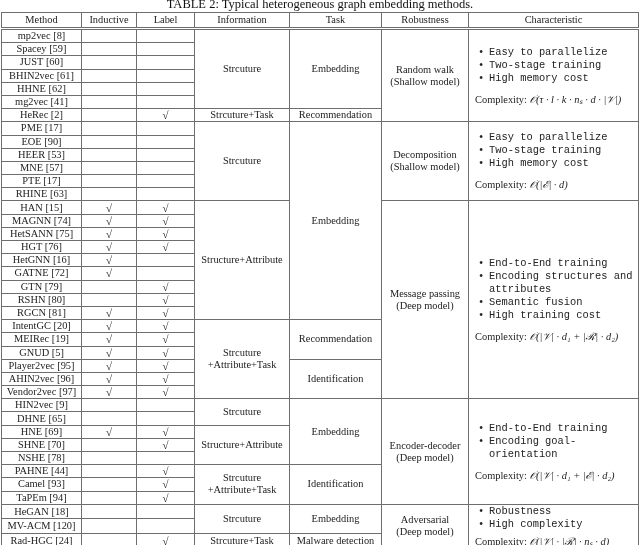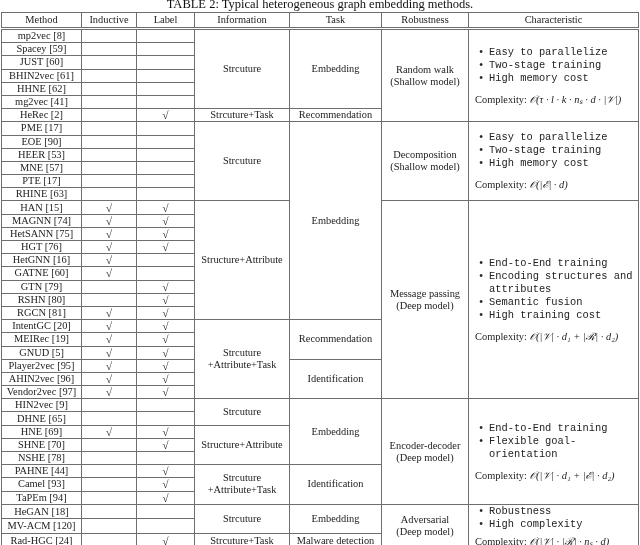--- a/index.html
+++ b/index.html
@@ -179,21 +179,21 @@
         <td>HGT [76]</td>
         <td class="chk">√</td>
         <td class="chk">√</td>
       </tr>
     <tr>
         <td>HetGNN [16]</td>
         <td class="chk">√</td>
         <td class="chk"></td>
       </tr>
     <tr>
-        <td>GATNE [60]</td>
+        <td>GATNE [72]</td>
         <td class="chk">√</td>
         <td class="chk"></td>
       </tr>
     <tr>
         <td>GTN [79]</td>
         <td class="chk"></td>
         <td class="chk">√</td>
       </tr>
     <tr>
         <td>RSHN [80]</td>
@@ -248,21 +248,21 @@
       <td class="chk"></td>
       <td rowspan="2">Strcuture</td>
       <td rowspan="5">Embedding</td>
       <td rowspan="8">
           <div>Encoder-decoder</div>
           <div>(Deep model)</div>
         </td>
       <td rowspan="8" class="char">
         <ul>
           <li>End-to-End training</li>
-          <li>Flexible goal-orientation</li>
+          <li>Encoding goal-orientation</li>
         </ul>
         <div class="cplx"><span>Complexity:</span> <span class="math">𝒪(|𝒱| · d₁ + |ℰ| · d₂)</span></div>
       </td>
     </tr>
     <tr>
         <td>DHNE [65]</td>
         <td class="chk"></td>
         <td class="chk"></td>
       </tr>
     <tr>

